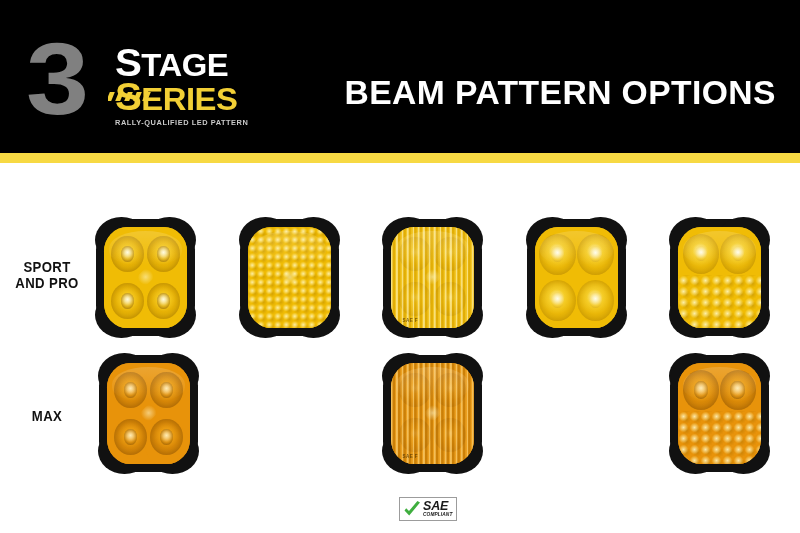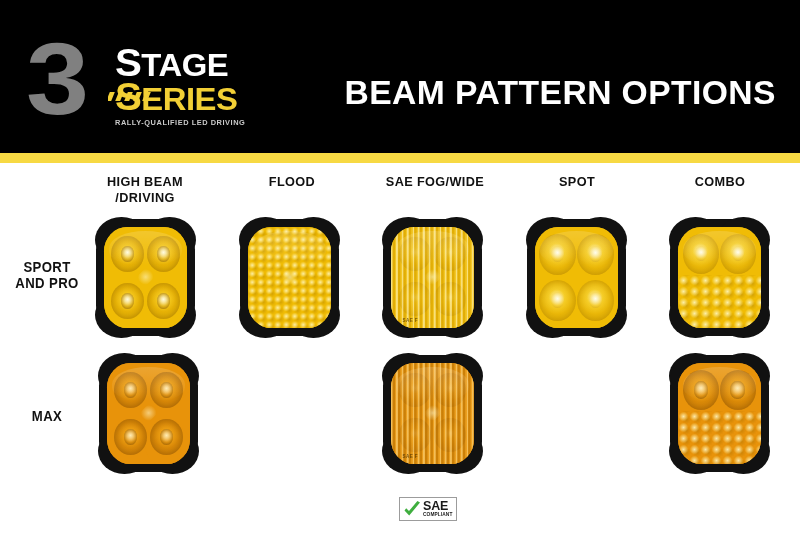--- a/index.html
+++ b/index.html
@@ -268,21 +268,21 @@
     position:absolute;
     left:399px;top:497px;width:58px;height:24px;
     border:1px solid #9c9c9c;
     background:#ffffff;
     box-sizing:border-box;
   }
   .sae-check{
     position:absolute;left:2px;top:2px;width:20px;height:20px;
   }
   .sae-text{
-    position:absolute;left:23px;top:2px;width:34px;
+    position:absolute;left:23px;top:2px;width:34px;font-style:italic;
   }
   .sae-text .t1{
     font-size:12.5px;font-weight:bold;color:#1a1a1a;line-height:12px;
     letter-spacing:-0.2px;
   }
   .sae-text .t2{
     font-size:4.8px;font-weight:bold;color:#1a1a1a;line-height:6px;
     letter-spacing:0.1px;
   }
 </style>
@@ -296,38 +296,30 @@
     <div class="logo-slash">
       <i style="left:0px"></i>
         <i style="left:9px"></i>
         <i style="left:18px"></i>
         <i style="left:27px"></i>
         <i style="left:36px"></i>
     </div>
     <div class="logo-words">
       <div class="logo-stage"><span class="cap">S</span><span>TAGE</span></div>
       <div class="logo-series"><span class="cap">S</span><span>ERIES</span></div>
-      <div class="logo-tag">RALLY-QUALIFIED LED DRIVING</div>
+      <div class="logo-tag">RALLY-QUALIFIED LED PATTERN</div>
     </div>
   </div>
 
   <div class="header-title">BEAM PATTERN OPTIONS</div>
 </div>
 <div class="header-accent"></div>
 
 <div class="grid">
 
-  <div class="col-headers">
-    <div class="col-head" style="left:78px;top:0;width:134px;">HIGH BEAM
-/DRIVING</div>
-    <div class="col-head" style="left:225px;top:0;width:134px;">FLOOD</div>
-    <div class="col-head" style="left:365px;top:0;width:140px;">SAE FOG/WIDE</div>
-    <div class="col-head" style="left:512px;top:0;width:130px;">SPOT</div>
-    <div class="col-head" style="left:655px;top:0;width:130px;">COMBO</div>
-  </div>
 
   <div class="row-label" style="left:8px;top:96px;width:78px;">SPORT
 AND PRO</div>
   <div class="row-label" style="left:8px;top:245px;width:78px;">MAX</div>
 
   <div class="lens-cell" style="left:96px;top:56px;width:99px;height:117px;">
     <div class="lens tone-sport">
       <div class="body"></div>
       <div class="bulge tl"></div>
       <div class="bulge tr"></div>

